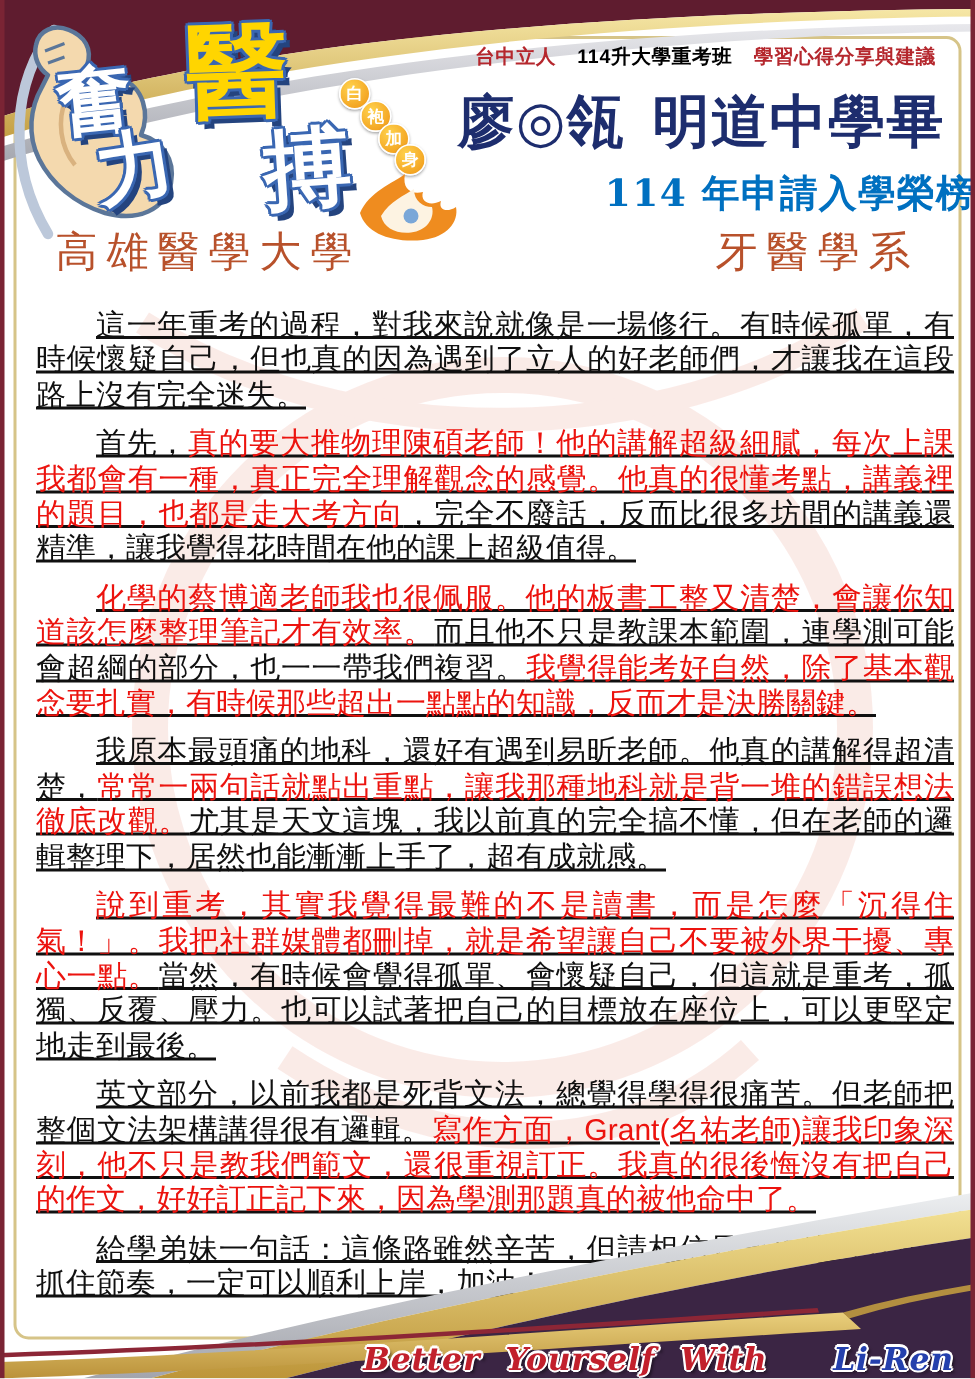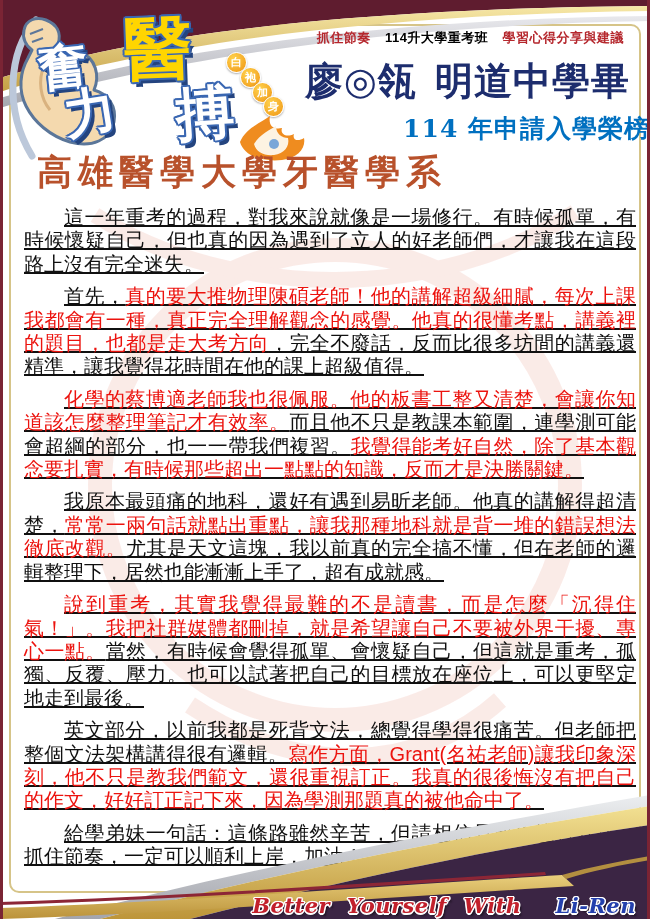--- a/index.html
+++ b/index.html
@@ -40,38 +40,38 @@
   .tag-red{color:#b5272d}
   .tag-blue{color:#000000;margin:0 10px;}
   .name-line{position:absolute;top:56px;right:20px;z-index:6;white-space:nowrap;
     font-family:"DejaVu Serif","Liberation Serif",serif;font-weight:bold;
     font-size:38px;color:#1d2d6e;letter-spacing:1px;}
   .name-line .gap{display:inline-block;width:18px;}
   .roll-line{position:absolute;top:112px;left:250px;width:400px;text-align:right;z-index:6;
     font-family:"DejaVu Serif","Liberation Serif",serif;font-weight:bold;
     font-size:25px;color:#0070c0;letter-spacing:1px;}
   .main-title{position:absolute;top:149px;left:37px;width:576px;display:flex;
-    justify-content:flex-start;z-index:6;white-space:nowrap;
-    font-family:"DejaVu Serif","Liberation Serif",serif;font-weight:bold;
-    font-size:35px;color:#b8512b;letter-spacing:6px;}
+    justify-content:space-between;z-index:6;white-space:nowrap;
+    font-family:"DejaVu Serif","Liberation Serif",serif;font-weight:normal;
+    font-size:28px;color:#b8512b;letter-spacing:6px;}
   
   .body-text{position:absolute;top:206px;left:24px;width:612px;z-index:4;
     font-size:20px;line-height:23.4px;color:#101010;text-align:justify;}
   .para{margin:0 0 9px 0;text-indent:2em;text-decoration:underline;}
   .seg{color:#101010;}
   .seg-red{color:#ec130e;}
   
   .footer-svg{position:absolute;left:0;bottom:0;z-index:8;pointer-events:none;}
   .slogan{position:absolute;top:893px;right:14px;z-index:9;white-space:nowrap;
     font-family:"DejaVu Serif","Liberation Serif",serif;font-style:italic;font-weight:bold;
     font-size:21px;letter-spacing:.5px;word-spacing:9px;
     text-shadow:-1.5px 0 0 #fff,1.5px 0 0 #fff,0 -1.5px 0 #fff,0 1.5px 0 #fff,
       -1px -1px 0 #fff,1px 1px 0 #fff,-1px 1px 0 #fff,1px -1px 0 #fff,2.5px 2.5px 2px rgba(0,0,0,.45);}
   .slogan-red{color:#c2202c;}
-  .slogan-blue{color:#2440ad;margin-left:17px;}
+  .slogan-blue{color:#2440ad;margin-left:27px;}
 </style>
 </head>
 <body>
 
 <div class="page">
 
   <svg class="watermark" width="650" height="919" viewBox="0 0 650 919">
     <circle cx="335" cy="485" r="235" fill="none" stroke="#f6d3cc" stroke-width="24"></circle>
     <path d="M95,215 C230,302 440,302 575,212" fill="none" stroke="#f6d3cc" stroke-width="16"></path>
     <path d="M190,705 C300,778 420,772 500,700" fill="none" stroke="#f6d3cc" stroke-width="18"></path>
@@ -114,21 +114,21 @@
     <span class="badge b4">身</span>
     <svg class="flame-svg" width="72" height="48" viewBox="0 0 72 48">
       <path d="M4,28 C10,14 26,8 34,2 C32,12 38,16 46,14 C44,20 50,24 58,20
                C56,26 62,28 68,24 C70,34 62,44 46,46 C26,48 8,42 4,28 Z" fill="#ef8c1f"></path>
       <path d="M18,30 C24,20 34,16 40,12 C40,20 46,24 52,24 C54,32 48,40 38,41 C28,42 20,38 18,30 Z" fill="#fdf3e2"></path>
       <circle cx="38" cy="30" r="5" fill="#7aa7d8"></circle>
     </svg>
   </div>
 
   <div class="tagline">
-    <span class="tag-red">抓住節奏</span>
+    <span class="tag-red">台中立人</span>
     <span class="tag-blue">114升大學重考班</span>
     <span class="tag-red">學習心得分享與建議</span>
   </div>
 
   <div class="name-line">
     <span>廖◎瓴</span><span class="gap"></span><span>明道中學畢</span>
   </div>
 
   <div class="roll-line">114 年申請入學榮榜</div>
 

